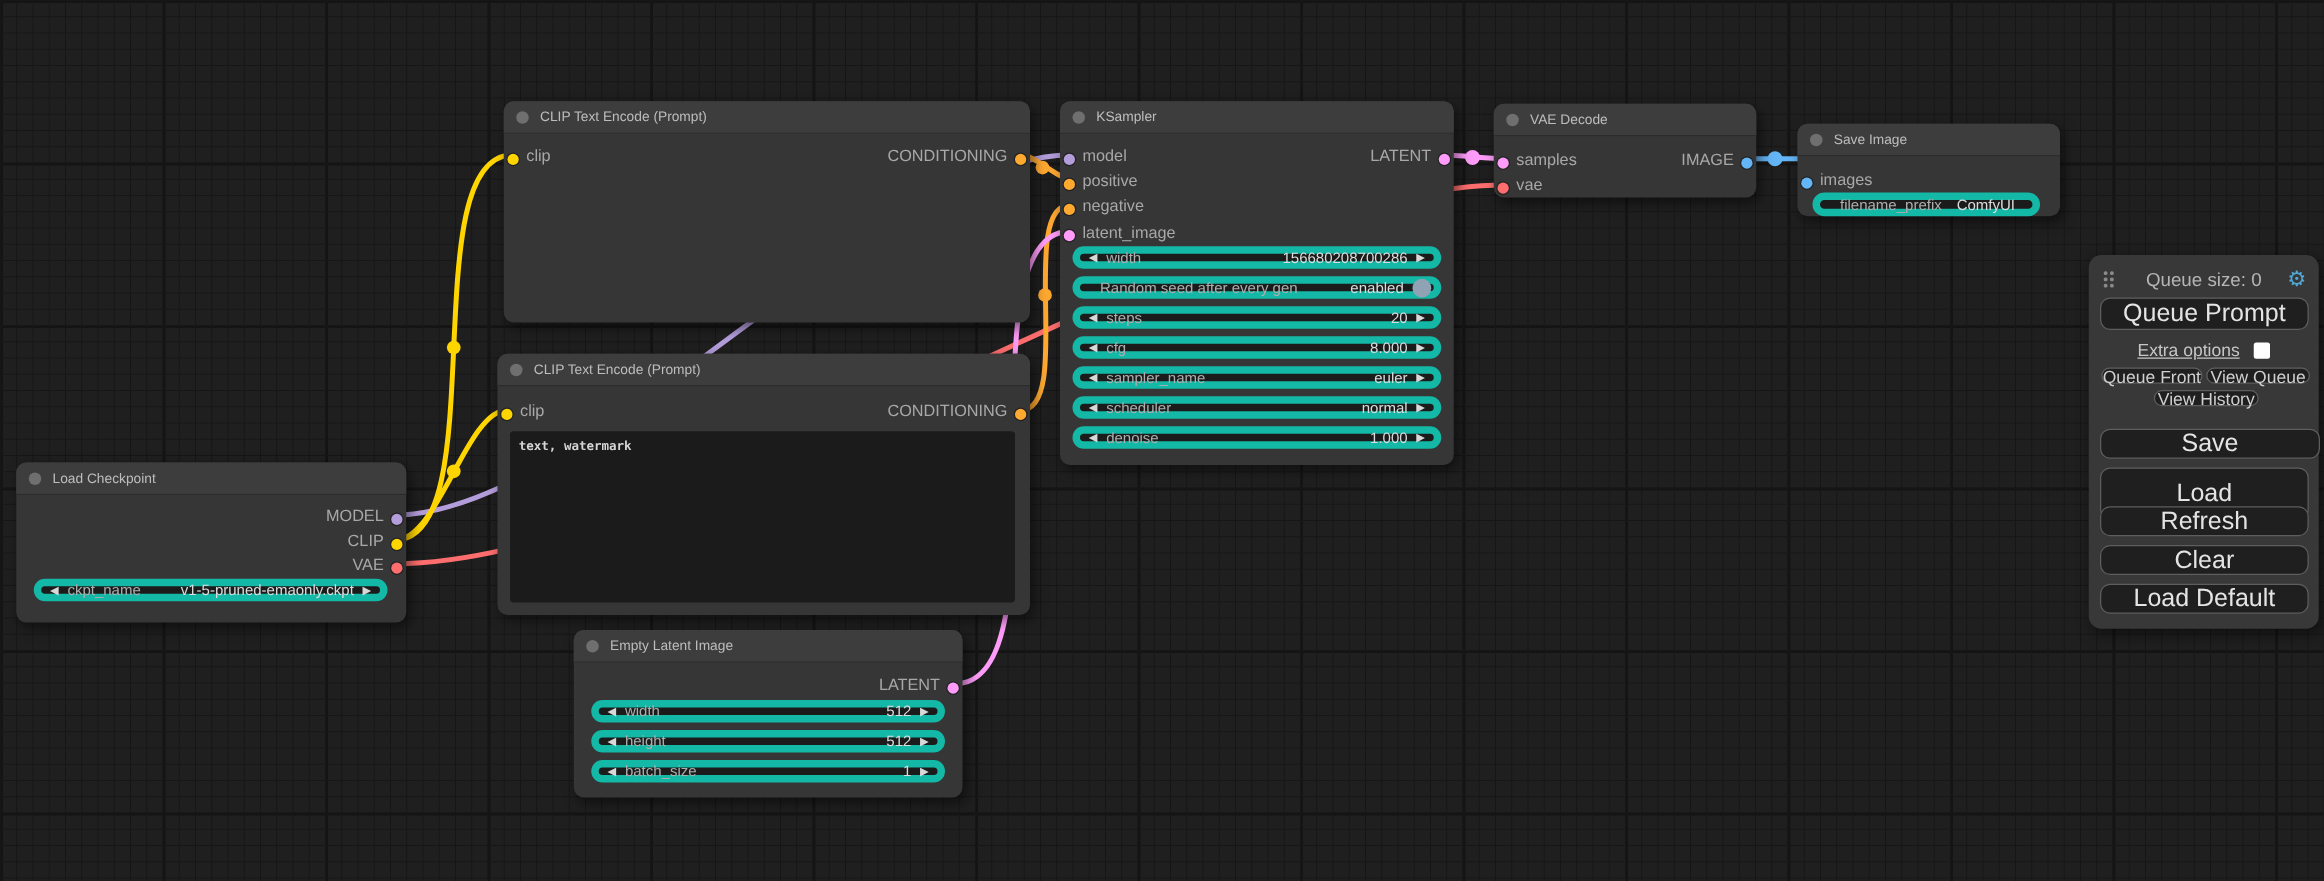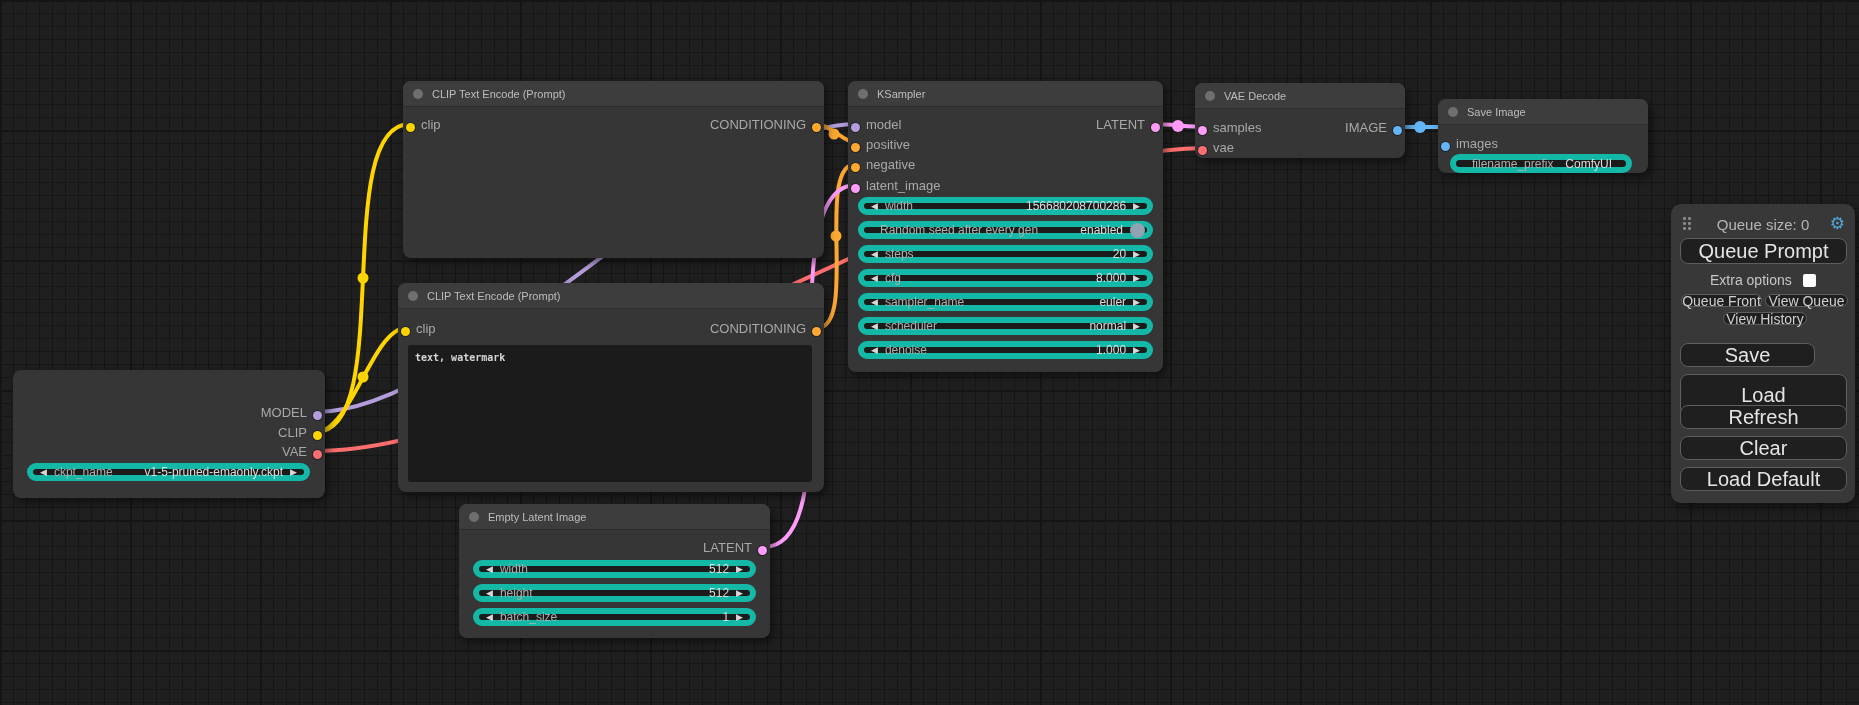--- a/index.html
+++ b/index.html
@@ -60,21 +60,21 @@
   }
   .qbig{font-size:20px;}
   .qsmall{font-size:14px;border-radius:10px;color:#cfcfcf;}
   .qtitle{position:absolute;color:#b5b5b5;font-size:15px;}
   .gear{position:absolute;color:#4FA8D5;font-size:17px;line-height:1;}
   .handle{position:absolute;width:8px;height:14px;}
   .handle i{
     position:absolute;left:0;top:0;width:2.5px;height:2.5px;border-radius:50%;background:#8a8a8a;
     box-shadow:5px 0 0 #8a8a8a,0 5px 0 #8a8a8a,5px 5px 0 #8a8a8a,0 10px 0 #8a8a8a,5px 10px 0 #8a8a8a;
   }
-  .xlabel{position:absolute;color:#c6c6c6;font-size:14px;}
+  .xlabel{position:absolute;color:#c6c6c6;font-size:14px;text-decoration:underline;}
   .checkbox{position:absolute;width:13px;height:13px;background:#ffffff;border-radius:2px;}
 </style>
 </head>
 <body>
 
 <div id="canvas">
 
   <svg id="wires" width="1859" height="705">
     <path d="M316,412 C469,412 705,124 856,124" fill="none" stroke-width="4" stroke-linecap="round" stroke="#B39DDB"></path>
     <path d="M316,451 C551,451 970,148 1204,148" fill="none" stroke-width="4" stroke-linecap="round" stroke="#FF6E6E"></path>
@@ -220,20 +220,24 @@
       <span class="dot c-image"></span>
       <span class="plabel">images</span>
     </div>
     <div class="widget" style="top:55px;left:12px;right:16px;height:19px">
       <span class="wname noarr">filename_prefix</span>
       <span class="wval">ComfyUI</span>
     </div>
   </div>
 
   <div class="node" style="left:13px;top:370px;width:312px;height:128px">
+    <div class="ntitle">
+      <span class="tdot"></span>
+      <span class="ttext">Load Checkpoint</span>
+    </div>
     <div class="port out" style="top:35px">
       <span class="plabel">MODEL</span>
       <span class="dot c-model"></span>
     </div>
     <div class="port out" style="top:55px">
       <span class="plabel">CLIP</span>
       <span class="dot c-clip"></span>
     </div>
     <div class="port out" style="top:74px">
       <span class="plabel">VAE</span>
@@ -281,20 +285,20 @@
         <i></i>
       </div>
     <div class="qtitle" style="left:0;right:0;top:12px;text-align:center">Queue size: 0</div>
     <span class="gear" style="right:10px;top:11px">⚙</span>
     <div class="qbtn qbig" style="left:9px;top:34px;width:167px;height:26px">Queue Prompt</div>
     <div class="xlabel" style="left:39px;top:68px">Extra options</div>
     <div class="checkbox" style="left:132px;top:70px"></div>
     <div class="qbtn qsmall" style="left:10px;top:90px;width:81px;height:13px">Queue Front</div>
     <div class="qbtn qsmall" style="left:94px;top:90px;width:83px;height:13px">View Queue</div>
     <div class="qbtn qsmall" style="left:52px;top:108px;width:84px;height:13px">View History</div>
-    <div class="qbtn qbig" style="left:9px;top:139px;width:135px;height:24px">Save</div>
+    <div class="qbtn qbig" style="left:9px;top:139px;width:176px;height:24px">Save</div>
     <div class="qbtn qbig" style="left:9px;top:170px;width:167px;height:42px">Load</div>
     <div class="qbtn qbig" style="left:9px;top:201px;width:167px;height:24px">Refresh</div>
     <div class="qbtn qbig" style="left:9px;top:232px;width:167px;height:24px">Clear</div>
     <div class="qbtn qbig" style="left:9px;top:263px;width:167px;height:24px">Load Default</div>
   </div>
 
 </div>
 
 </body></html>

